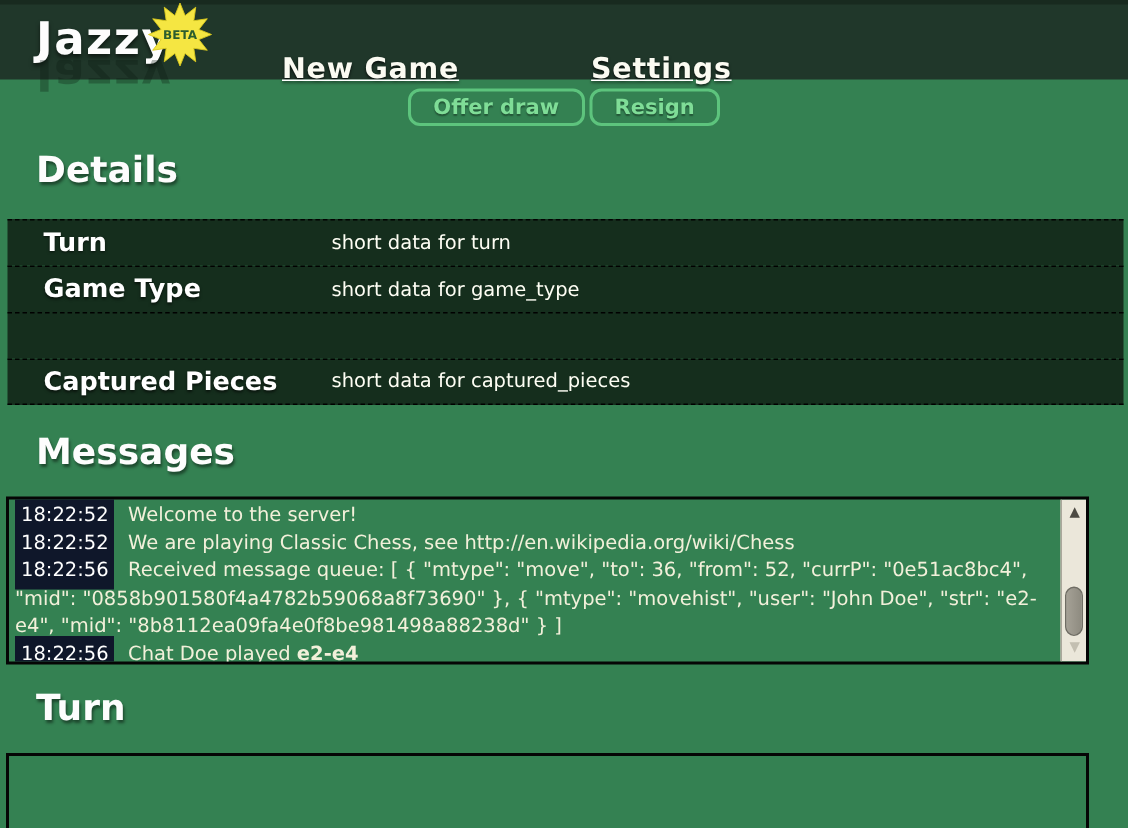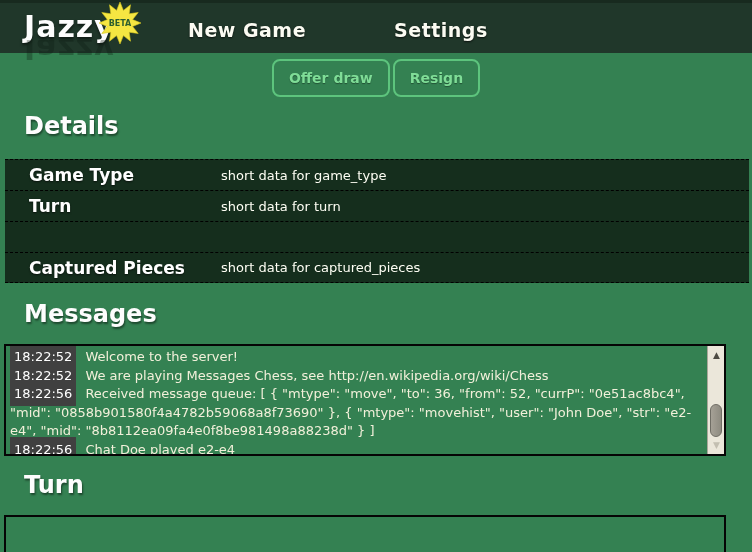--- a/index.html
+++ b/index.html
@@ -29,43 +29,43 @@
     transform:scaleY(-1);
     color:#0a1a10; opacity:0.30;
     pointer-events:none;
     height:26px; overflow:hidden;
   }
   .beta-badge {
     position:absolute; left:98px; top:-2px;
     width:44px; height:44px;
   }
   .nav {
-    position:absolute; left:188px; top:0; height:53px;
-    display:flex; align-items:center; gap:88px;
+    position:absolute; left:188px; top:16px; height:53px;
+    display:flex; align-items:center; gap:88px;text-decoration:underline;
   }
   .nav-item {
     font-size:19px; font-weight:bold; color:#fbfbf2;
     letter-spacing:0.5px;
     text-shadow:0 1px 2px rgba(0,0,0,0.7);
     cursor:pointer;
   }
   
   .actions {
     display:flex; justify-content:center; gap:3px;
     margin-top:6px;
   }
   .game-btn {
     background:transparent;
     border:2px solid #5dc47d;
     border-radius:8px;
     color:#7fdd97;
     font-family:inherit;
     font-size:14px; font-weight:bold;
     padding:2px 15px;
-    height:38px;
+    height:25px;
     cursor:pointer;
     text-shadow:0 1px 1px rgba(0,0,0,0.35);
   }
   
   .section-title {
     font-size:24px; font-weight:bold; color:#fdfdfd;
     margin-left:24px;
     text-shadow:1px 2px 2px rgba(0,0,0,0.45);
     line-height:30px;
   }
@@ -99,27 +99,27 @@
     margin:15px 26px 0 4px;
     height:112px;
     border:2px solid #050505;
     overflow:hidden;
     padding:2px 21px 2px 4px;
     font-size:13px;
     line-height:18.6px;
     color:#f2f0da;
   }
   .timestamp {
-    background:#404040;
+    background:#0f172a;
     color:#fff;
     padding:5px 4px;
     margin-right:9px;
   }
   .msg-text { color:#f2f0da; }
-  .msg-bold { font-weight:normal;margin-top:44px; }
+  .msg-bold { font-weight:bold;margin-top:44px; }
   
   .scrollbar {
     position:absolute; top:0; right:0; bottom:0; width:17px;
     background:#ebe7da;
     border-left:1px solid #aaa79b;
   }
   .sb-arrow {
     position:absolute; left:0; width:17px; height:14px;
     font-size:9px; text-align:center; line-height:14px;
   }
@@ -157,43 +157,43 @@
 
 <div class="actions">
   <button class="game-btn">Offer draw</button>
   <button class="game-btn">Resign</button>
 </div>
 
 <div class="section-title t-details">Details</div>
 
 <div class="details-table">
   <div class="detail-row">
+    <div class="detail-label">Turn</div>
+    <div class="detail-value">short data for turn</div>
+  </div>
+  <div class="detail-row">
     <div class="detail-label">Game Type</div>
     <div class="detail-value">short data for game_type</div>
   </div>
   <div class="detail-row">
-    <div class="detail-label">Turn</div>
-    <div class="detail-value">short data for turn</div>
-  </div>
-  <div class="detail-row">
   </div>
   <div class="detail-row">
     <div class="detail-label">Captured Pieces</div>
     <div class="detail-value">short data for captured_pieces</div>
   </div>
 </div>
 
 <div class="section-title t-messages">Messages</div>
 
 <div class="messages-box">
   <div class="msg-line">
     <span class="timestamp">18:22:52</span><span class="msg-text">Welcome to the server!</span>
   </div>
   <div class="msg-line">
-    <span class="timestamp">18:22:52</span><span class="msg-text">We are playing Messages Chess, see http://en.wikipedia.org/wiki/Chess</span>
+    <span class="timestamp">18:22:52</span><span class="msg-text">We are playing Classic Chess, see http://en.wikipedia.org/wiki/Chess</span>
   </div>
   <div class="msg-line">
     <span class="timestamp">18:22:56</span><span class="msg-text">Received message queue: [ { "mtype": "move", "to": 36, "from": 52, "currP": "0e51ac8bc4", "mid": "0858b901580f4a4782b59068a8f73690" }, { "mtype": "movehist", "user": "John Doe", "str": "e2-e4", "mid": "8b8112ea09fa4e0f8be981498a88238d" } ]</span>
   </div>
   <div class="msg-line">
     <span class="timestamp">18:22:56</span><span class="msg-text">Chat Doe played </span><span class="msg-text msg-bold">e2-e4</span>
   </div>
   <div class="scrollbar">
     <div class="sb-arrow sb-up">▲</div>
     <div class="sb-thumb"></div>

